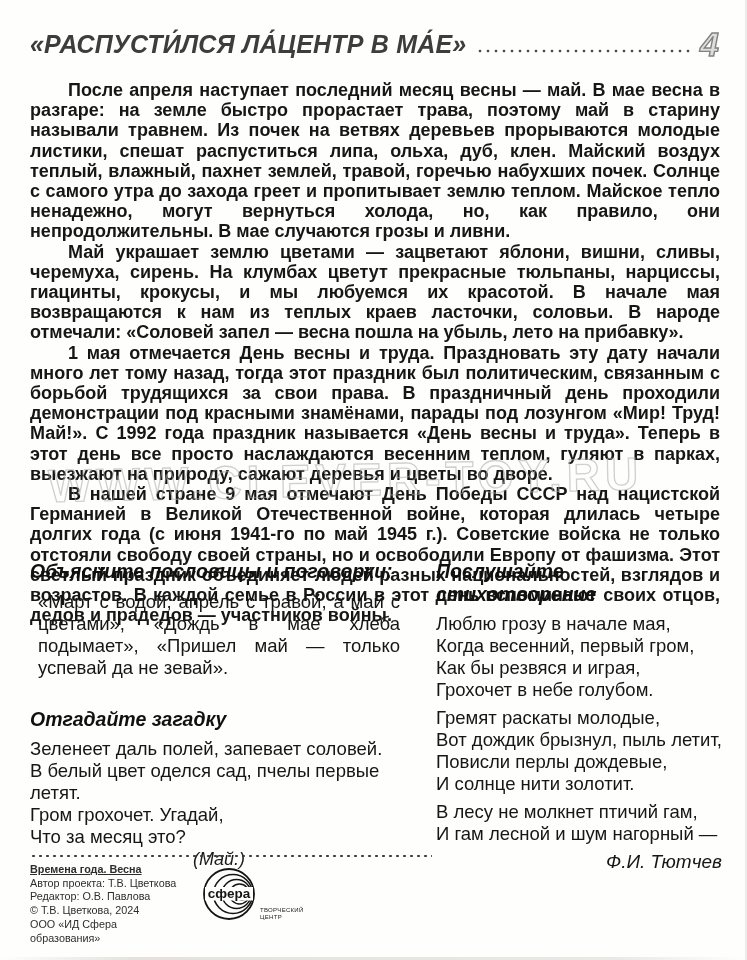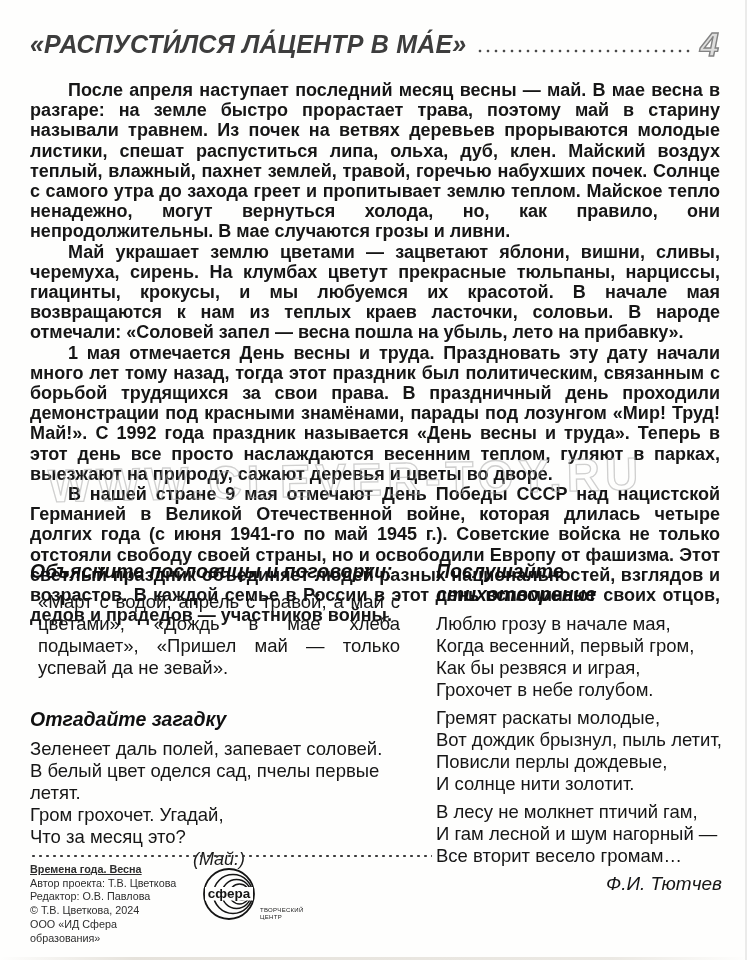--- a/index.html
+++ b/index.html
@@ -120,21 +120,20 @@
       </div>
       <div class="stanza">
         <div class="vline">Гремят раскаты молодые,</div>
         <div class="vline">Вот дождик брызнул, пыль летит,</div>
         <div class="vline">Повисли перлы дождевые,</div>
         <div class="vline">И солнце нити золотит.</div>
       </div>
       <div class="stanza">
         <div class="vline">В лесу не молкнет птичий гам,</div>
         <div class="vline">И гам лесной и шум нагорный —</div>
-        <div class="vline">Все вторит весело громам…</div>
       </div>
       <div class="poem-author">Ф.И. Тютчев</div>
     </div>
   </section>
 
   <footer class="footer">
     <div class="foot-dots"></div>
     <div class="foot-cols">
       <div class="foot-col credits">
         <div class="foot-line bold">Времена года. Весна</div>

